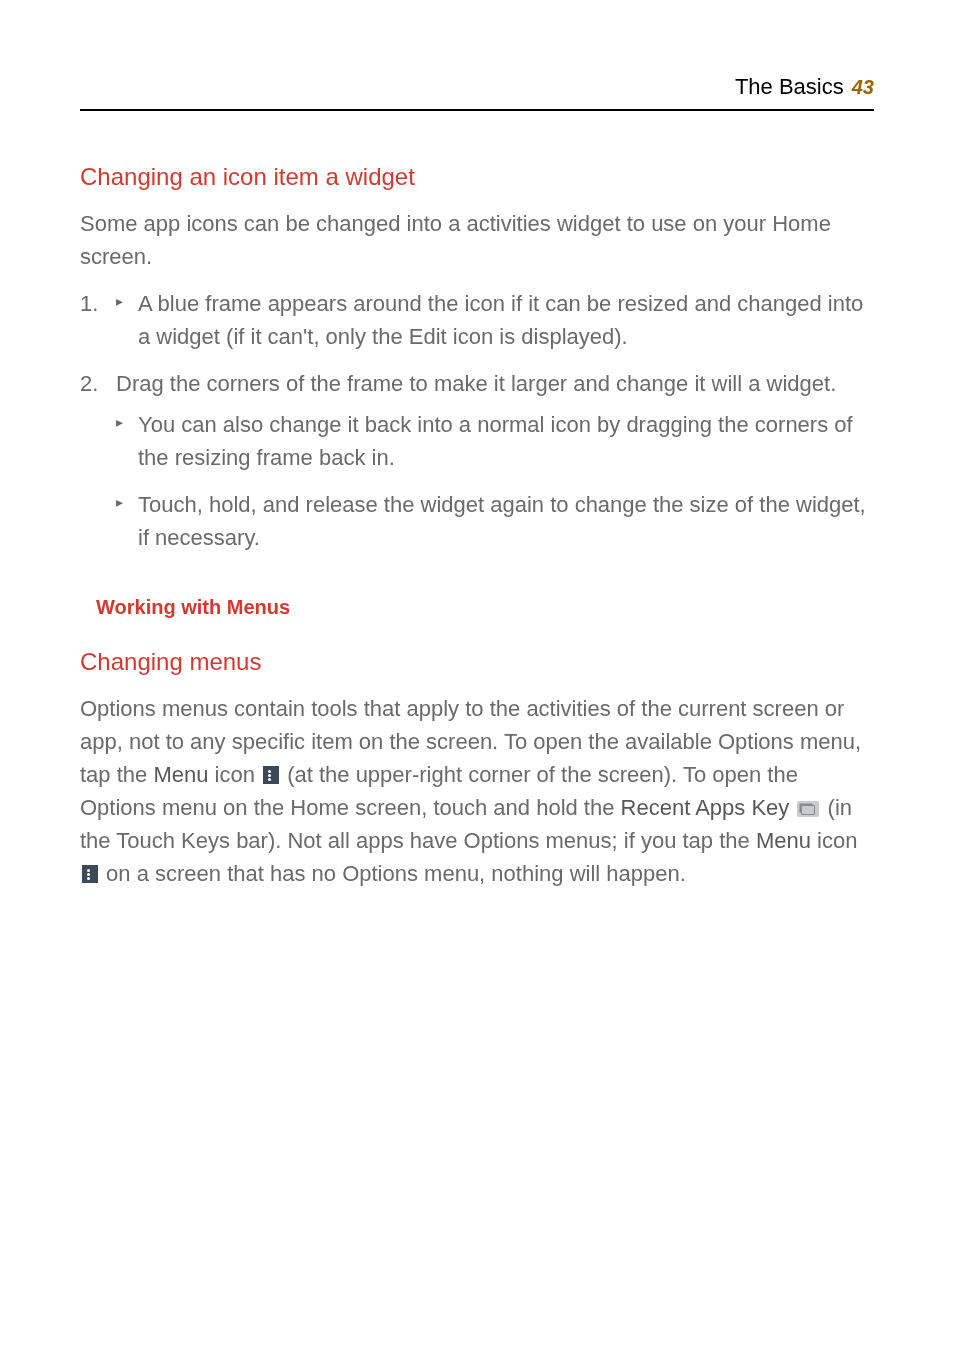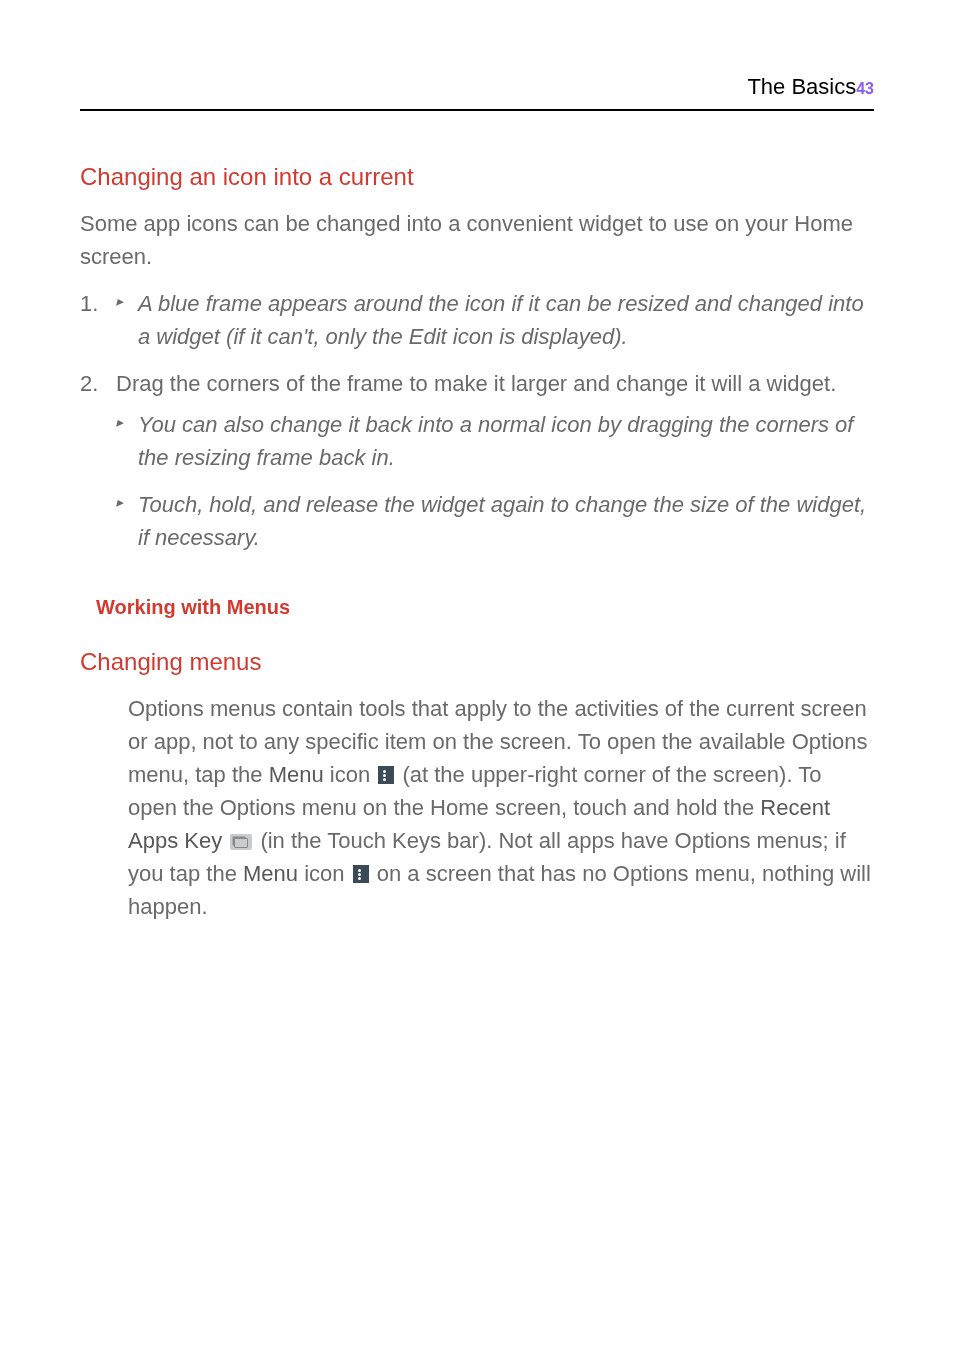--- a/index.html
+++ b/index.html
@@ -23,26 +23,27 @@
     display: flex;
     justify-content: flex-end;
     align-items: baseline;
     padding-bottom: 6px;
     margin-bottom: 48px;
   }
   .header-title {
     color: #000;
     font-size: 22px;
     font-weight: 400;
-    margin-right: 0;
+    margin-right: 8px;
   }
   .header-page {
-    color: #8b5cf6;
-    font-size: 16px;
+    color: #a16207;
+    font-size: 20px;
     font-weight: 700;
+    font-style: italic;
   }
   .h3-red {
     color: #d23a2f;
     font-size: 24px;
     font-weight: 400;
     margin-bottom: 12px;
   }
   .h2-red {
     color: #d23a2f;
     font-size: 20px;
@@ -65,38 +66,36 @@
   }
   ol.numbered > li::before {
     content: counter(item) ".";
     position: absolute;
     left: 0;
     top: 0;
   }
   ul.arrowed {
     list-style: none;
     margin-top: 8px;
-    font-style: italic;
   }
   ul.arrowed > li {
     position: relative;
     padding-left: 22px;
     margin-bottom: 14px;
   }
   ul.arrowed > li::before {
     content: "▸";
     position: absolute;
     left: 0;
     top: 4px;
     font-size: 14px;
     color: #6a6a6a;
   }
   .para {
     margin-bottom: 8px;
-    margin-left: 48px;
   }
   .bold {
     font-weight: 500;
     color: #585858;
   }
   .inline-icon {
     display: inline-block;
     vertical-align: -2px;
   }
   .icon-menu {
@@ -136,22 +135,22 @@
   }
 </style>
 </head>
 <body>
 
 <div class="header-line">
   <span class="header-title">The Basics</span>
   <span class="header-page">43</span>
 </div>
 
-<div class="h3-red">Changing an icon into a current</div>
-<p class="intro-para">Some app icons can be changed into a convenient widget to use on your Home screen.</p>
+<div class="h3-red">Changing an icon item a widget</div>
+<p class="intro-para">Some app icons can be changed into a activities widget to use on your Home screen.</p>
 
 <ol class="numbered">
   <li>
     <ul class="arrowed">
       <li>A blue frame appears around the icon if it can be resized and changed into a widget (if it can't, only the Edit icon is displayed).</li>
     </ul>
   </li>
   <li>
     <span>Drag the corners of the frame to make it larger and change it will a widget.</span>
     <ul class="arrowed">

